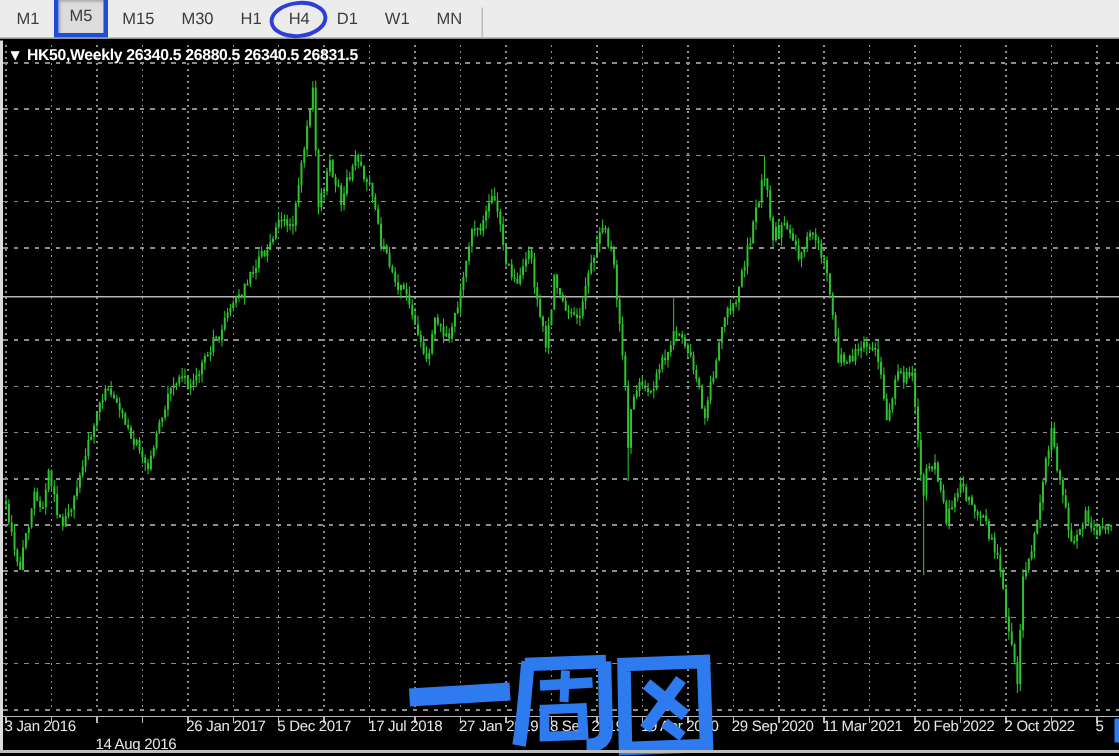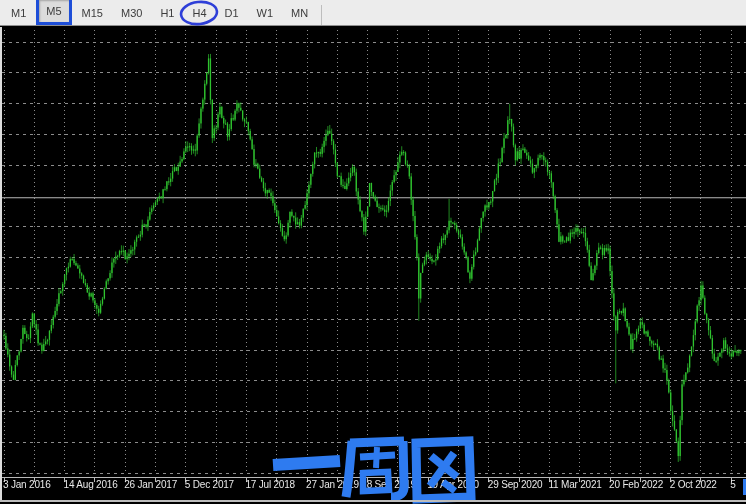--- a/index.html
+++ b/index.html
@@ -892,23 +892,26 @@
           <line x1="519.168" y1="450.5" x2="519.168" y2="455" stroke="#b8b8b8" stroke-width="1"></line>
           <line x1="549.472" y1="450.5" x2="549.472" y2="455" stroke="#b8b8b8" stroke-width="1"></line>
           <line x1="579.776" y1="450.5" x2="579.776" y2="455" stroke="#b8b8b8" stroke-width="1"></line>
           <line x1="610.0799999999999" y1="450.5" x2="610.0799999999999" y2="455" stroke="#b8b8b8" stroke-width="1"></line>
           <line x1="640.384" y1="450.5" x2="640.384" y2="455" stroke="#b8b8b8" stroke-width="1"></line>
           <line x1="670.688" y1="450.5" x2="670.688" y2="455" stroke="#b8b8b8" stroke-width="1"></line>
           <line x1="700.992" y1="450.5" x2="700.992" y2="455" stroke="#b8b8b8" stroke-width="1"></line>
           <line x1="731.2959999999999" y1="450.5" x2="731.2959999999999" y2="455" stroke="#b8b8b8" stroke-width="1"></line>
         </g>
       </svg>
+    <div id="chart-title">
+      <span class="dd">▼</span><span>HK50,Weekly  26340.5 26880.5 26340.5 26831.5</span>
+    </div>
     <div id="axis-labels">
         <span class="ax-lab" style="left: 3px;">3 Jan 2016</span>
-        <span class="ax-lab" style="left: 63.608px;">14 Aug 2016</span>
+        <span class="ax-lab" style="left: 63.608px; margin-top: 12px;">14 Aug 2016</span>
         <span class="ax-lab" style="left: 124.216px;">26 Jan 2017</span>
         <span class="ax-lab" style="left: 184.824px;">5 Dec 2017</span>
         <span class="ax-lab" style="left: 245.432px;">17 Jul 2018</span>
         <span class="ax-lab" style="left: 306.04px;">27 Jan 2019</span>
         <span class="ax-lab" style="left: 366.648px;">8 Sep 2019</span>
         <span class="ax-lab" style="left: 427.256px;">19 Apr 2020</span>
         <span class="ax-lab" style="left: 487.864px;">29 Sep 2020</span>
         <span class="ax-lab" style="left: 548.472px;">11 Mar 2021</span>
         <span class="ax-lab" style="left: 609.08px;">20 Feb 2022</span>
         <span class="ax-lab" style="left: 669.688px;">2 Oct 2022</span>

